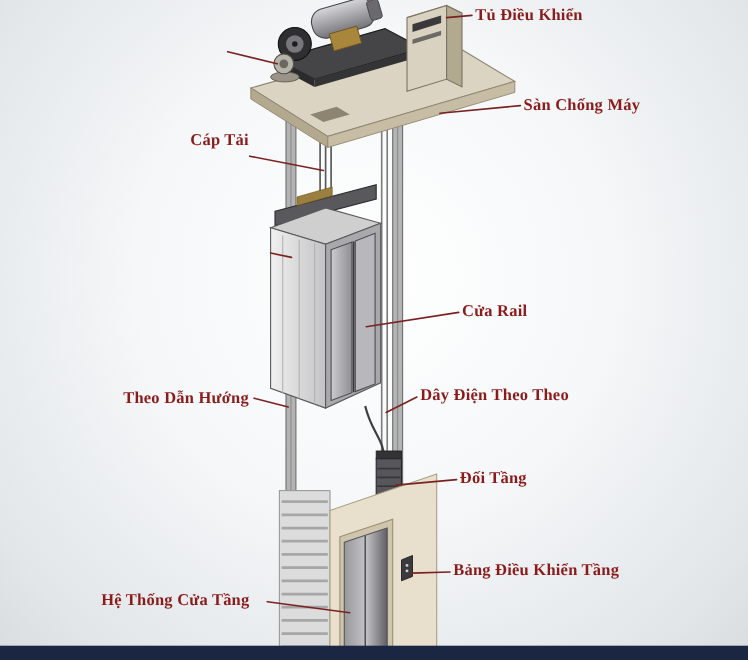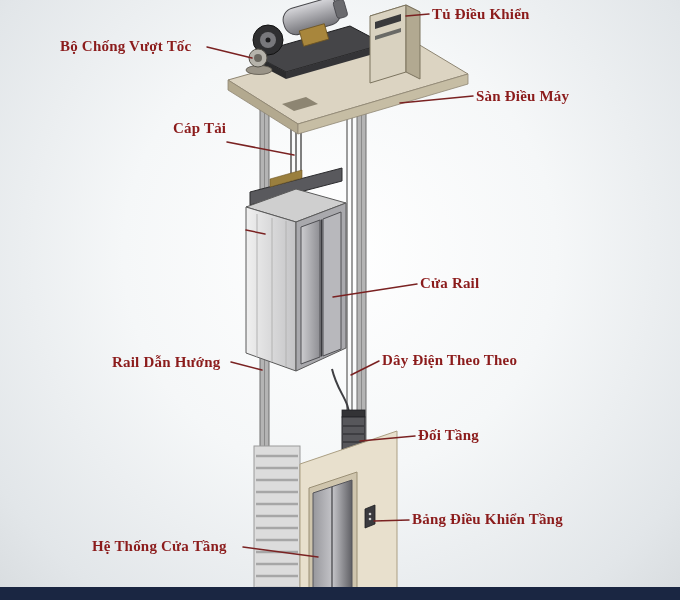--- a/index.html
+++ b/index.html
@@ -181,24 +181,23 @@
       <line x1="417" y1="284" x2="333" y2="297"></line>
       <line x1="231" y1="362" x2="262" y2="370"></line>
       <line x1="379" y1="361" x2="351" y2="375"></line>
       <line x1="415" y1="436" x2="360" y2="441"></line>
       <line x1="409" y1="520" x2="374" y2="521"></line>
       <line x1="243" y1="547" x2="318" y2="557"></line>
     </g>
   </svg>
 
   <div class="lbl lbl-tu-dieu-khien">Tủ Điều Khiển</div>
-  <div class="lbl lbl-bo-chong-vuot-toc">Bộ Chống Vượt Tốc</div>
-  <div class="lbl lbl-san-phong-may">Sàn Điều Máy</div>
+  <div class="lbl lbl-san-phong-may">Sàn Chống Máy</div>
   <div class="lbl lbl-cap-tai">Cáp Tải</div>
   <div class="lbl lbl-cua-cabin">Cửa Rail</div>
-  <div class="lbl lbl-rail-dan-huong">Rail Dẫn Hướng</div>
+  <div class="lbl lbl-rail-dan-huong">Theo Dẫn Hướng</div>
   <div class="lbl lbl-day-dien-theo-cabin">Dây Điện Theo Theo</div>
   <div class="lbl lbl-doi-trong">Đối Tầng</div>
   <div class="lbl lbl-bang-dieu-khien-tang">Bảng Điều Khiển Tầng</div>
   <div class="lbl lbl-he-thong-cua-tang">Hệ Thống Cửa Tầng</div>
 
   <div class="bottom-bar"></div>
 </div>
 
 </body></html>

